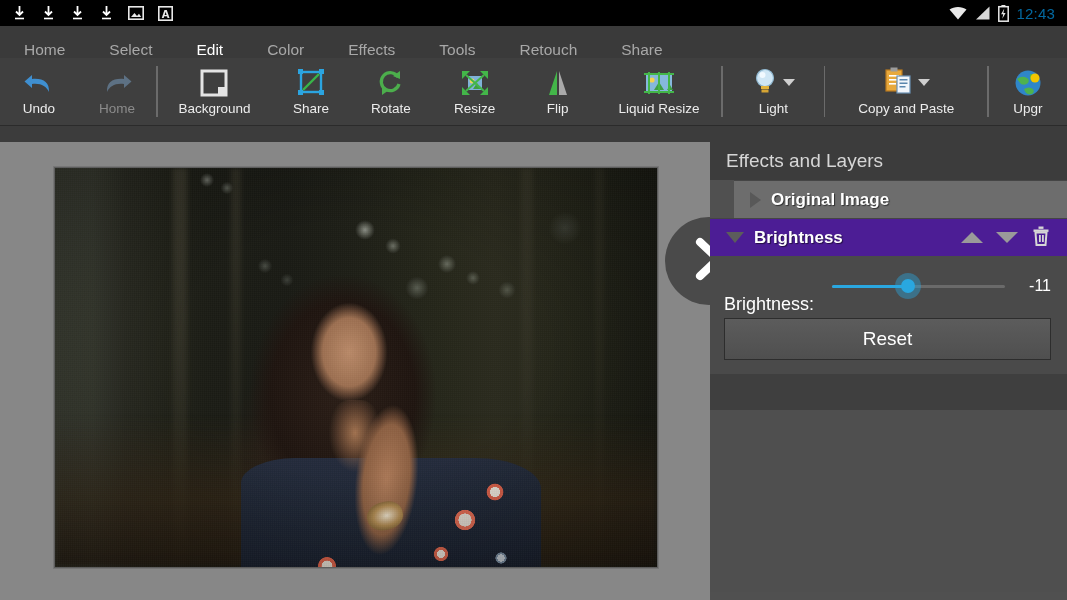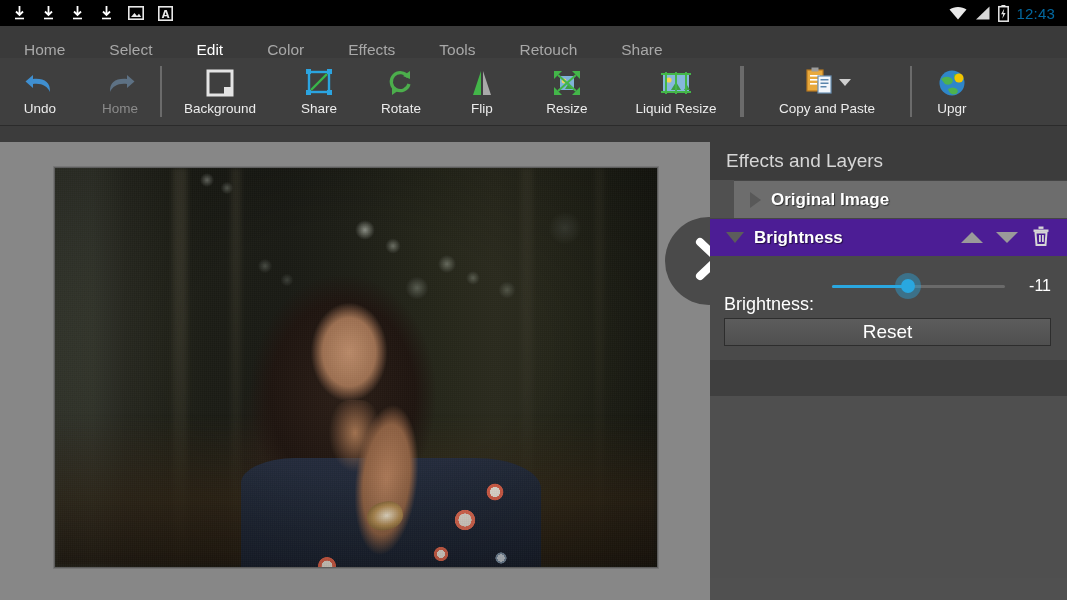--- a/index.html
+++ b/index.html
@@ -209,21 +209,21 @@
     background:rgba(41,167,224,.42);
     display:flex; align-items:center; justify-content:center; cursor:pointer;
   }
   .slider-thumb::after {
     content:""; width:14px; height:14px; border-radius:50%; background:#29a7e0;
   }
   .slider-value {
     width:46px; text-align:right; color:#ffffff; font-size:16px; flex:0 0 auto;
   }
   .reset-btn {
-    margin-top:20px; width:100%; height:28px;
+    margin-top:20px; width:100%; height:42px;
     background:linear-gradient(180deg,#5c5c5c,#4f4f4f);
     border:1px solid #2d2d2d; color:#ffffff; font-size:19px;
     display:flex; align-items:center; justify-content:center; cursor:pointer;
     font-family:"Liberation Sans", sans-serif;
   }
   .panel-gap { height:36px; background:#3f3f3f; }
   .panel-rest { height:182px; background:#4f4f4f; }
 </style>
 </head>
 <body>
@@ -348,64 +348,78 @@
 
     <div class="tool" style="width:82px">
       <div class="tool-icon">
         <svg width="30" height="28" viewBox="0 0 30 28">
             <path d="M22 8 a9 9 0 1 0 1 7" fill="none" stroke="#4cae4c" stroke-width="3.2"></path>
             <path d="M24 2 l0 8 l-7 -3 z" fill="#4cae4c"></path>
             <path d="M6 26 l0 -8 l7 3 z" fill="#4cae4c"></path>
           </svg>
       </div>
       <div class="tlabel">Rotate</div>
-    </div>
-
-    <div class="tool" style="width:80px">
-      <div class="tool-icon">
-        <svg width="30" height="28" viewBox="0 0 30 28">
-            <path d="M14 2 L6 26 L14 26 Z" fill="#43b649"></path>
-            <path d="M16 2 L24 26 L16 26 Z" fill="#a9a9a9"></path>
-          </svg>
-      </div>
-      <div class="tlabel">Flip</div>
     </div>
 
     <div class="tool" style="width:90px">
       <div class="tool-icon">
         <svg width="30" height="28" viewBox="0 0 30 28">
             <rect x="8" y="7" width="14" height="14" fill="#7fb2d8"></rect>
             <circle cx="12" cy="12" r="2.4" fill="#f5d55b"></circle>
             <path d="M13 20 l4-6 l4 6 z" fill="#3f9e45"></path>
             <path d="M2 2 l8 0 l-8 8 z" fill="#43b649"></path>
             <path d="M28 2 l-8 0 l8 8 z" fill="#43b649"></path>
             <path d="M2 26 l8 0 l-8 -8 z" fill="#43b649"></path>
             <path d="M28 26 l-8 0 l8 -8 z" fill="#43b649"></path>
             <path d="M6 6 L24 22 M24 6 L6 22" stroke="#43b649" stroke-width="2"></path>
           </svg>
       </div>
       <div class="tlabel">Resize</div>
     </div>
 
+    <div class="tool" style="width:80px">
+      <div class="tool-icon">
+        <svg width="30" height="28" viewBox="0 0 30 28">
+            <path d="M14 2 L6 26 L14 26 Z" fill="#43b649"></path>
+            <path d="M16 2 L24 26 L16 26 Z" fill="#a9a9a9"></path>
+          </svg>
+      </div>
+      <div class="tlabel">Flip</div>
+    </div>
+
     <div class="tool" style="width:128px">
       <div class="tool-icon">
         <svg width="36" height="28" viewBox="0 0 36 28">
             <rect x="5" y="6" width="26" height="16" fill="#86b8dd"></rect>
             <circle cx="11" cy="11" r="2.6" fill="#f5d24f"></circle>
             <path d="M13 21 l5-8 l5 8 z" fill="#3f9e45"></path>
             <path d="M26 21 l3-5 l3 5 z" fill="#3f9e45"></path>
             <path d="M8 3 v22 M18 3 v22 M28 3 v22" stroke="#43b649" stroke-width="2"></path>
             <path d="M3 5 h30 M3 23 h30" stroke="#43b649" stroke-width="2"></path>
           </svg>
       </div>
       <div class="tlabel">Liquid Resize</div>
     </div>
 
     <div class="divider"></div>
 
+    <div class="tool" style="width:103px">
+      <div class="tool-icon with-caret">
+        <span>
+          <svg width="26" height="28" viewBox="0 0 26 28">
+              <circle cx="13" cy="11" r="8.5" fill="#cfe6f5" stroke="#8fb7cf" stroke-width="1.2"></circle>
+              <circle cx="10.5" cy="8" r="3" fill="#f1f9ff"></circle>
+              <rect x="9" y="19" width="8" height="3" fill="#e2b33c"></rect>
+              <rect x="9.5" y="22.5" width="7" height="3" fill="#d6a534"></rect>
+            </svg>
+        </span>
+        <span class="caret"></span>
+      </div>
+      <div class="tlabel">Light</div>
+    </div>
 
     <div class="divider"></div>
 
     <div class="tool" style="width:166px">
       <div class="tool-icon with-caret">
         <span>
           <svg width="30" height="28" viewBox="0 0 30 28">
               <rect x="3" y="3" width="16" height="21" fill="#e8a93c" stroke="#b8791f" stroke-width="1.2"></rect>
               <rect x="7.5" y="0.5" width="7" height="4" fill="#9c9c9c"></rect>
               <rect x="6" y="8" width="10" height="1.6" fill="#fff"></rect>

